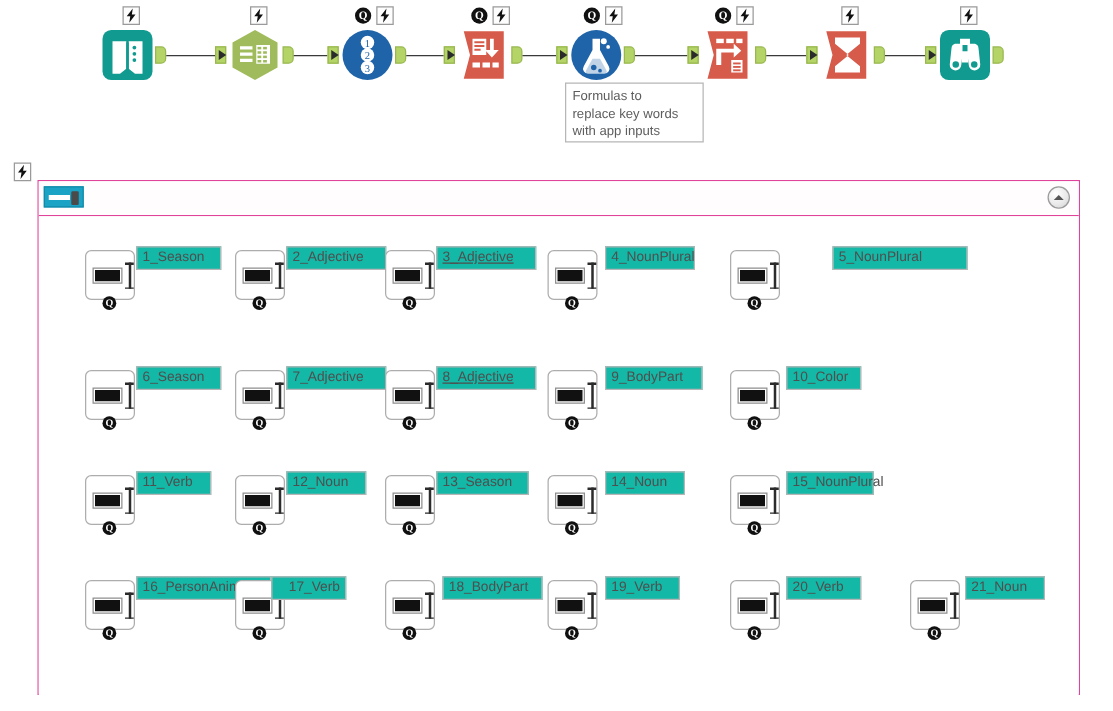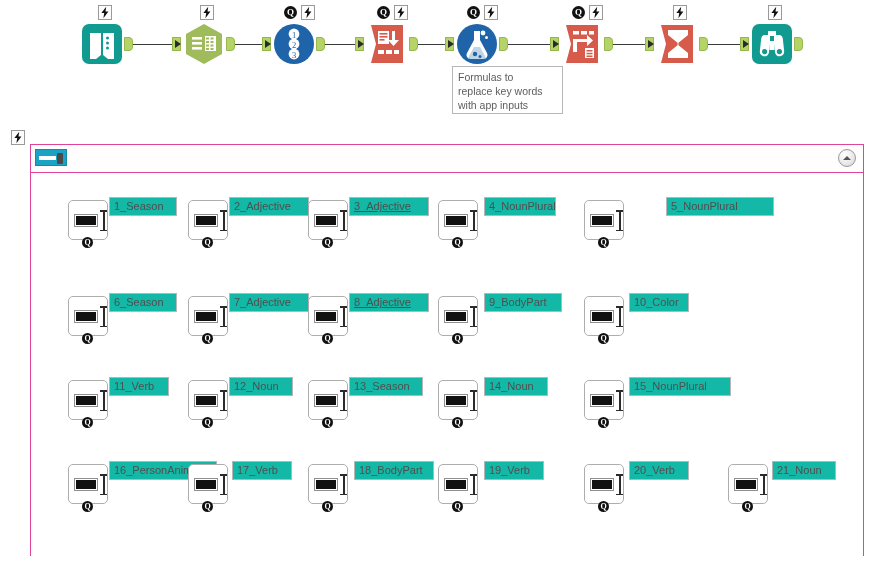--- a/index.html
+++ b/index.html
@@ -622,21 +622,21 @@
       <span class="box">
        <span class="field"></span>
        <span class="ibeam">
          <span class="top"></span>
           <span class="stem"></span>
           <span class="bot"></span>
        </span>
      </span>
      <span class="qmark">Q</span>
     </div>
-    <div class="tblabel" style="left: 629px; top: 377px; width: 102px;">15_NounPlural</div>
+    <div class="tblabel" style="left: 629px; top: 377px; width: 70px;">15_NounPlural</div>
     <div class="tbtool" style="left: 68px; top: 464px;">
       <span class="box">
        <span class="field"></span>
        <span class="ibeam">
          <span class="top"></span>
           <span class="stem"></span>
           <span class="bot"></span>
        </span>
      </span>
      <span class="qmark">Q</span>
@@ -646,21 +646,21 @@
       <span class="box">
        <span class="field"></span>
        <span class="ibeam">
          <span class="top"></span>
           <span class="stem"></span>
           <span class="bot"></span>
        </span>
      </span>
      <span class="qmark">Q</span>
     </div>
-    <div class="tblabel" style="left: 232px; top: 461px; width: 60px;">17_Verb</div>
+    <div class="tblabel" style="left: 217px; top: 461px; width: 60px; text-align: right;">17_Verb</div>
     <div class="tbtool" style="left: 308px; top: 464px;">
       <span class="box">
        <span class="field"></span>
        <span class="ibeam">
          <span class="top"></span>
           <span class="stem"></span>
           <span class="bot"></span>
        </span>
      </span>
      <span class="qmark">Q</span>

